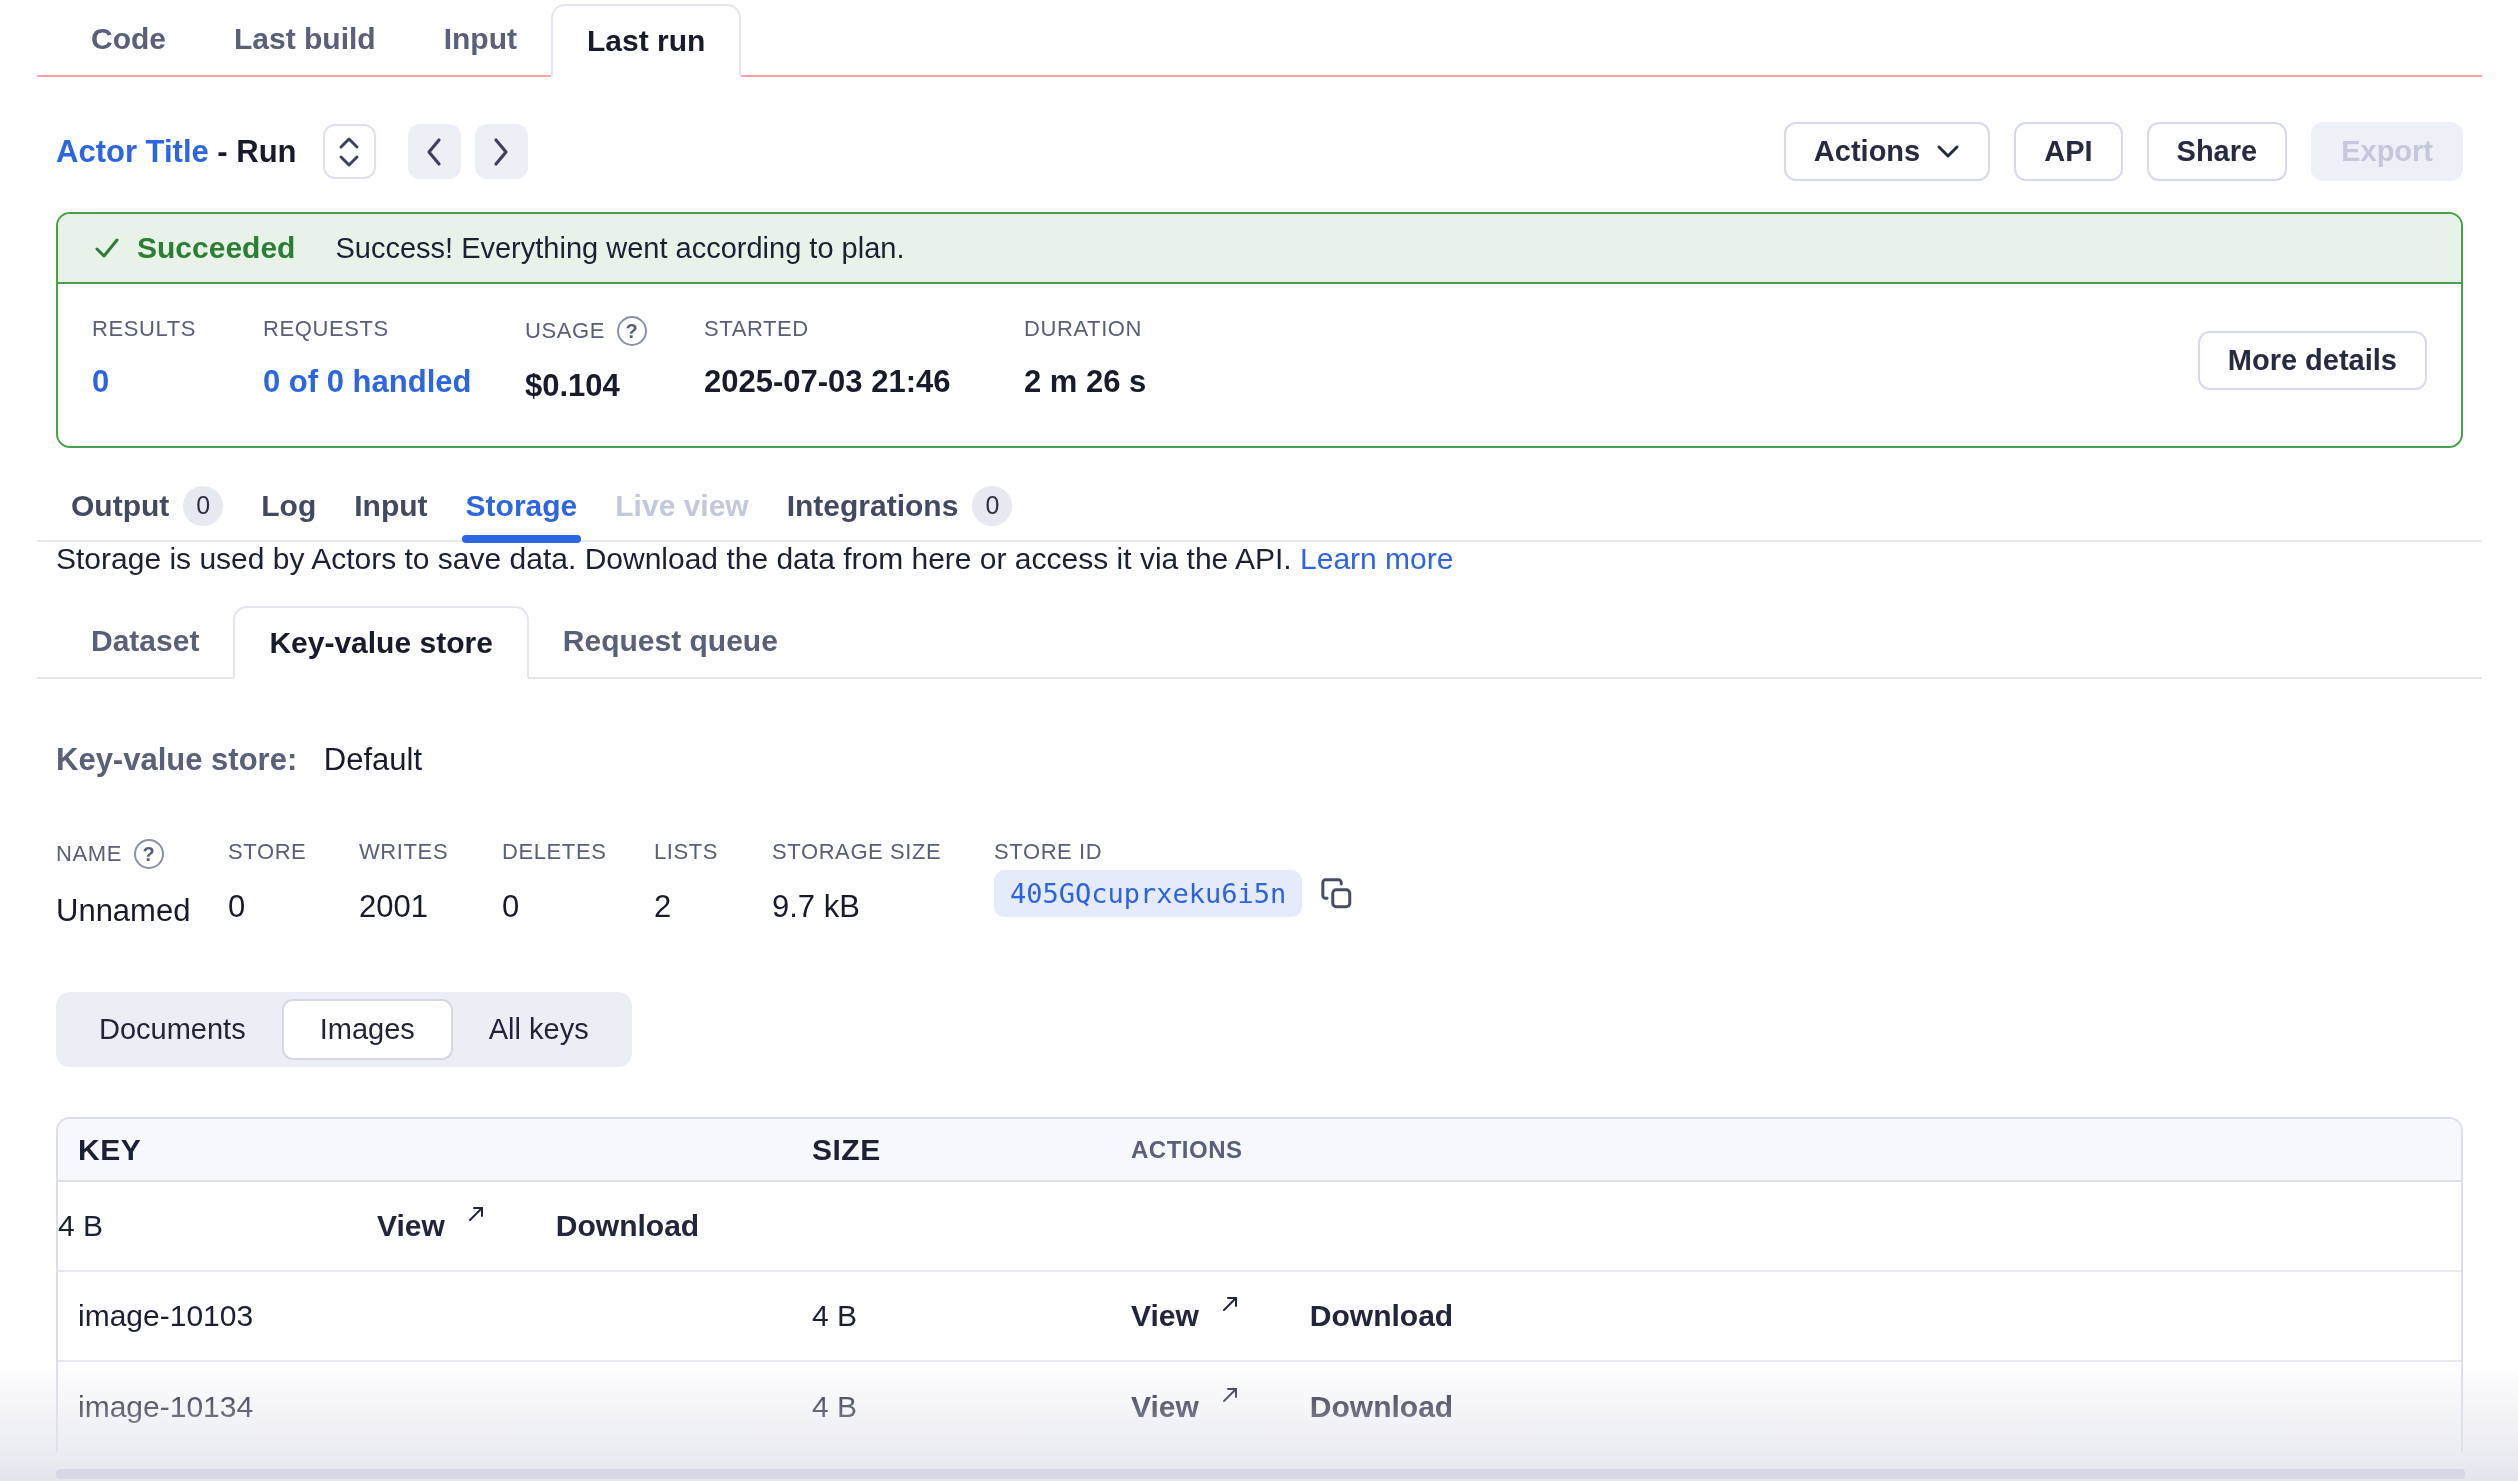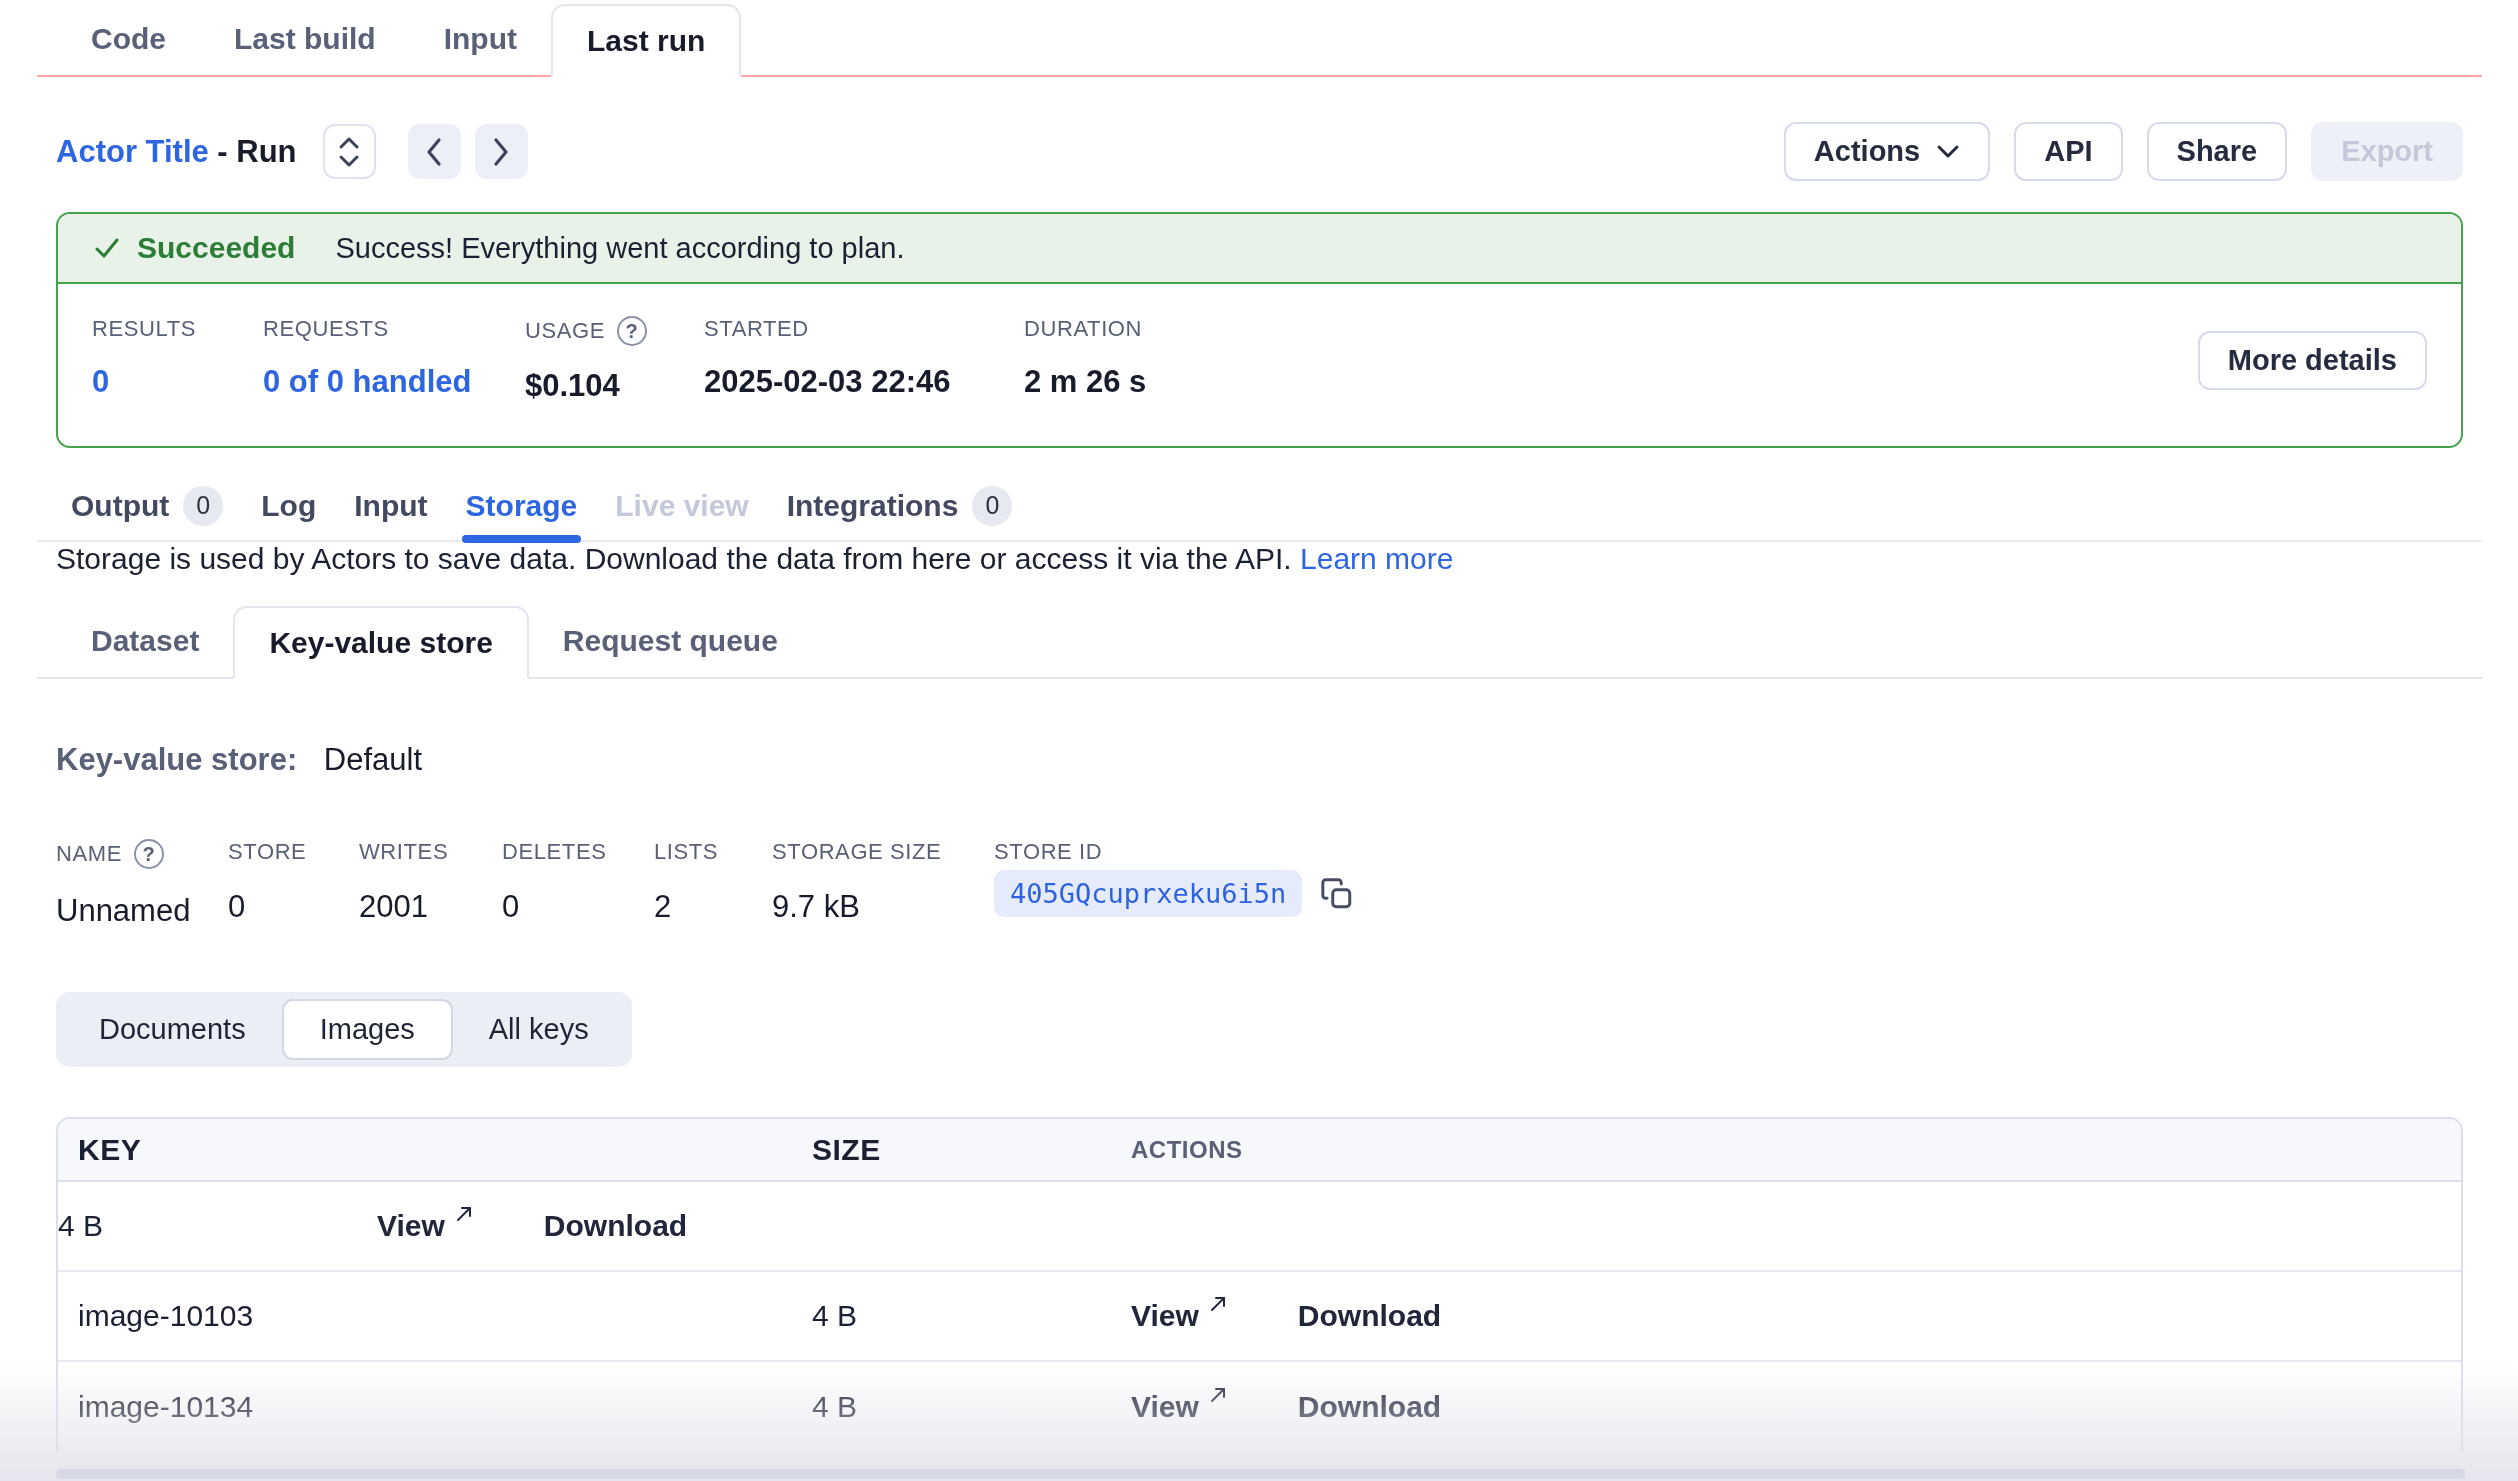--- a/index.html
+++ b/index.html
@@ -101,21 +101,21 @@
   
   .keys-table { margin:50px 56px 0; border:2px solid #dcdfeb; border-bottom:none; border-radius:14px 14px 0 0; overflow:hidden; }
   .trow { display:flex; align-items:center; }
   .thead { background:#f7f8fc; height:63px; border-bottom:2px solid #dcdfeb; }
   .thead .cell { font-size:24px; font-weight:700; letter-spacing:0.5px; color:#596077; }
   .tbody-row { height:90px; border-bottom:2px solid #e7e9f1; background:#fff; }
   .tbody-row:last-child { border-bottom:none; }
   .cell.c-key { width:754px; padding-left:20px; font-size:30px; color:#1b2032; }
   .cell.c-size { width:293px; font-size:30px; color:#1b2032; }
   .cell.c-actions { flex:1; display:flex; align-items:center; padding-left:26px; }
-  .action-view { display:inline-flex; align-items:flex-start; gap:8px; font-size:30px; font-weight:700; color:#22263a; cursor:pointer; }
+  .action-view { display:inline-flex; align-items:flex-start; gap:20px; font-size:30px; font-weight:700; color:#22263a; cursor:pointer; }
   .action-dl { font-size:30px; font-weight:700; color:#22263a; cursor:pointer; margin-left:69px; }
   .ext-icon { margin-top:-6px; }
 
   
   .bottom-fade { position:absolute; left:0; right:0; bottom:0; height:119px;
     background:linear-gradient(180deg, rgba(235,236,242,0) 0%, rgba(226,227,235,0.9) 100%); pointer-events:none; }
   .bottom-bar { position:absolute; left:56px; right:54px; bottom:2px; height:10px; background:#d6d9e5; border-radius:4px; }
 
   svg { display:block; }
 </style>
@@ -192,21 +192,21 @@
     </div>
     <div class="stat-col c3">
       <div class="stat-label">
         <span>USAGE</span>
         <span class="help-icon"></span>
       </div>
       <div class="stat-value">$0.104</div>
     </div>
     <div class="stat-col c4">
       <div class="stat-label">STARTED</div>
-      <div class="stat-value">2025-02-03 22:46</div>
+      <div class="stat-value">2025-07-03 21:46</div>
     </div>
     <div class="stat-col">
       <div class="stat-label">DURATION</div>
       <div class="stat-value">2 m 26 s</div>
     </div>
     <div class="more-details-wrap">
       <button class="btn">More details</button>
     </div>
   </div>
 </section>

